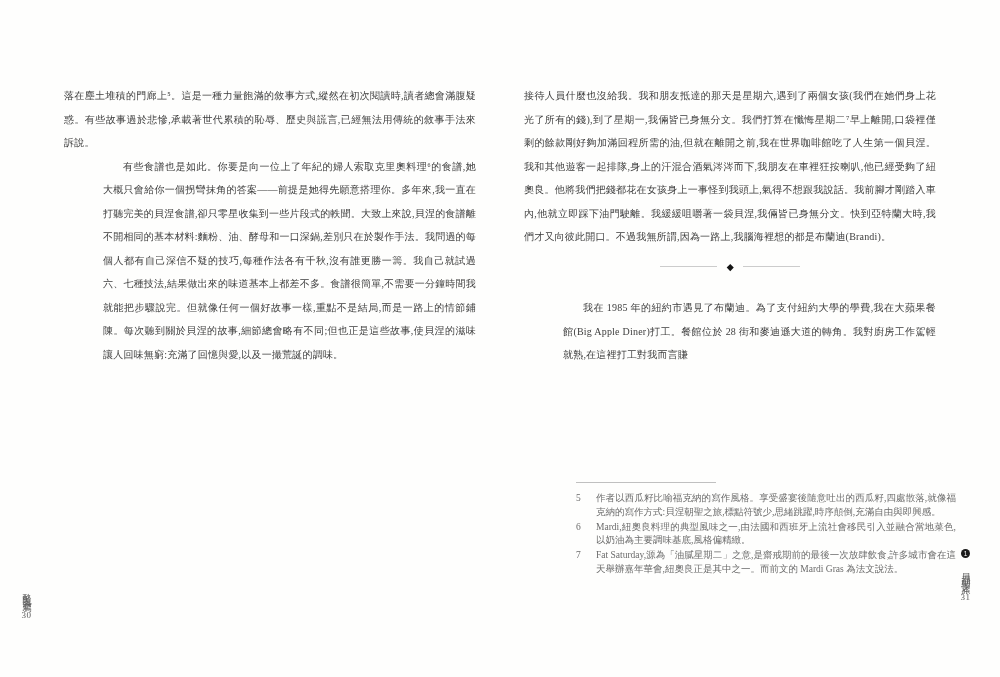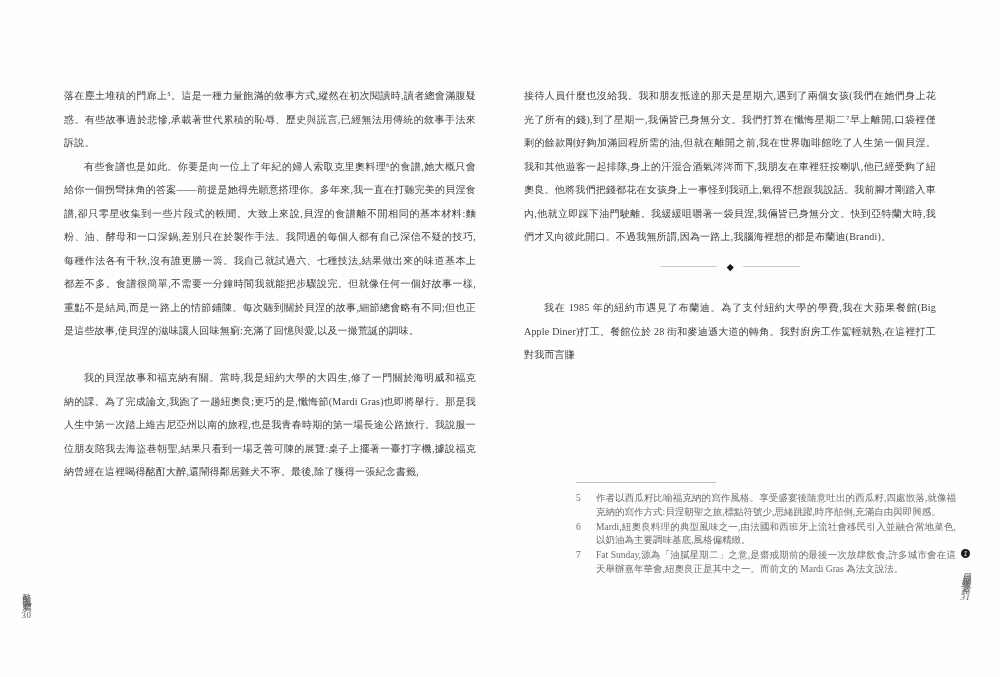--- a/index.html
+++ b/index.html
@@ -16,21 +16,21 @@
   
   .body-text{
     position:absolute;top:84px;width:412px;
     font-size:10px;line-height:23.5px;
     text-align:justify;text-justify:inter-ideograph;
     letter-spacing:0.2px;
   }
   .left-col{left:64px;}
   .right-col{left:524px;}
   .para{margin:0;}
-  .indent{text-indent:2em;}
+  .indent{text-indent:2em;margin-left:39px;}
   .gap-before{margin-top:23.5px;}
   
   .scene-divider{
     display:flex;align-items:center;justify-content:center;
     gap:11px;margin:16px 0 27px 0;
   }
   .scene-divider .rule{width:57px;height:1px;background:#cccccc;}
   .scene-divider .dot{width:4.5px;height:4.5px;background:#151515;transform:rotate(45deg);}
   
   .footnotes{
@@ -41,21 +41,21 @@
   .fn-rule{width:140px;height:1px;background:#c0c0c0;margin:0 0 9px 0;}
   .footnote{display:flex;margin:0 0 1px 0;}
   .fn-num{flex:0 0 20px;}
   .fn-text{flex:1;}
   
   .footer-vert{
     position:absolute;display:flex;flex-direction:column;align-items:center;
     font-size:9px;color:#5c5c5c;
   }
   .footer-left{left:21px;top:586px;}
-  .footer-right{left:960px;top:549px;font-style:italic;}
+  .footer-right{left:960px;top:549px;}
   .vert-text{
     writing-mode:vertical-rl;text-orientation:upright;
     letter-spacing:2.5px;line-height:11px;
   }
   .footer-left .page-num{margin-top:11px;}
   .chapter-badge{
     display:block;width:9px;height:9px;border-radius:50%;
     background:#1c1c1c;color:#ffffff;
     font-size:6.5px;line-height:9.5px;text-align:center;
     font-family:"Liberation Sans","DejaVu Sans",sans-serif;
@@ -65,21 +65,20 @@
   .page-num{letter-spacing:0.5px;}
 </style>
 </head>
 <body>
 
 <div class="spread">
 
   <div class="body-text left-col">
     <p class="para">落在塵土堆積的門廊上⁵。這是一種力量飽滿的敘事方式,縱然在初次閱讀時,讀者總會滿腹疑惑。有些故事過於悲慘,承載著世代累積的恥辱、歷史與謊言,已經無法用傳統的敘事手法來訴說。</p>
     <p class="para indent">有些食譜也是如此。你要是向一位上了年紀的婦人索取克里奧料理⁶的食譜,她大概只會給你一個拐彎抹角的答案——前提是她得先願意搭理你。多年來,我一直在打聽完美的貝涅食譜,卻只零星收集到一些片段式的軼聞。大致上來說,貝涅的食譜離不開相同的基本材料:麵粉、油、酵母和一口深鍋,差別只在於製作手法。我問過的每個人都有自己深信不疑的技巧,每種作法各有千秋,沒有誰更勝一籌。我自己就試過六、七種技法,結果做出來的味道基本上都差不多。食譜很簡單,不需要一分鐘時間我就能把步驟說完。但就像任何一個好故事一樣,重點不是結局,而是一路上的情節鋪陳。每次聽到關於貝涅的故事,細節總會略有不同;但也正是這些故事,使貝涅的滋味讓人回味無窮:充滿了回憶與愛,以及一撮荒誕的調味。</p>
-    <p class="para indent gap-before">我的貝涅故事和福克納有關。當時,我是紐約大學的大四生,修了一門關於海明威和福克納的課。為了完成論文,我跑了一趟紐奧良;更巧的是,懺悔節(Mardi Gras)也即將舉行。那是我人生中第一次踏上維吉尼亞州以南的旅程,也是我青春時期的第一場長途公路旅行。我說服一位朋友陪我去海盜巷朝聖,結果只看到一場乏善可陳的展覽:桌子上擺著一臺打字機,據說福克納曾經在這裡喝得酩酊大醉,還鬧得鄰居雞犬不寧。最後,除了獲得一張紀念書籤,</p>
   </div>
 
   <div class="footer-vert footer-left">
     <span class="vert-text">酪乳與塗鴉</span>
     <span class="page-num">30</span>
   </div>
 
   <div class="body-text right-col">
     <p class="para">接待人員什麼也沒給我。我和朋友抵達的那天是星期六,遇到了兩個女孩(我們在她們身上花光了所有的錢),到了星期一,我倆皆已身無分文。我們打算在懺悔星期二⁷早上離開,口袋裡僅剩的餘款剛好夠加滿回程所需的油,但就在離開之前,我在世界咖啡館吃了人生第一個貝涅。我和其他遊客一起排隊,身上的汗混合酒氣涔涔而下,我朋友在車裡狂按喇叭,他已經受夠了紐奧良。他將我們把錢都花在女孩身上一事怪到我頭上,氣得不想跟我說話。我前腳才剛踏入車內,他就立即踩下油門駛離。我緩緩咀嚼著一袋貝涅,我倆皆已身無分文。快到亞特蘭大時,我們才又向彼此開口。不過我無所謂,因為一路上,我腦海裡想的都是布蘭迪(Brandi)。</p>
 
@@ -97,21 +96,21 @@
     <div class="footnote">
       <span class="fn-num">5</span>
       <span class="fn-text">作者以西瓜籽比喻福克納的寫作風格。享受盛宴後隨意吐出的西瓜籽,四處散落,就像福克納的寫作方式:貝涅朝聖之旅,標點符號少,思緒跳躍,時序顛倒,充滿自由與即興感。</span>
     </div>
     <div class="footnote">
       <span class="fn-num">6</span>
       <span class="fn-text">Mardi,紐奧良料理的典型風味之一,由法國和西班牙上流社會移民引入並融合當地菜色,以奶油為主要調味基底,風格偏精緻。</span>
     </div>
     <div class="footnote">
       <span class="fn-num">7</span>
-      <span class="fn-text">Fat Sunday,源為「油膩星期二」之意,是齋戒期前的最後一次放肆飲食,許多城市會在這天舉辦嘉年華會,紐奧良正是其中之一。而前文的 Mardi Gras 為法文說法。</span>
+      <span class="fn-text">Fat Saturday,源為「油膩星期二」之意,是齋戒期前的最後一次放肆飲食,許多城市會在這天舉辦嘉年華會,紐奧良正是其中之一。而前文的 Mardi Gras 為法文說法。</span>
     </div>
   </div>
 
   <div class="footer-vert footer-right">
     <span class="chapter-badge">1</span>
     <span class="vert-text">貝涅朝聖之旅</span>
     <span class="footer-dash"></span>
     <span class="page-num">31</span>
   </div>
 

